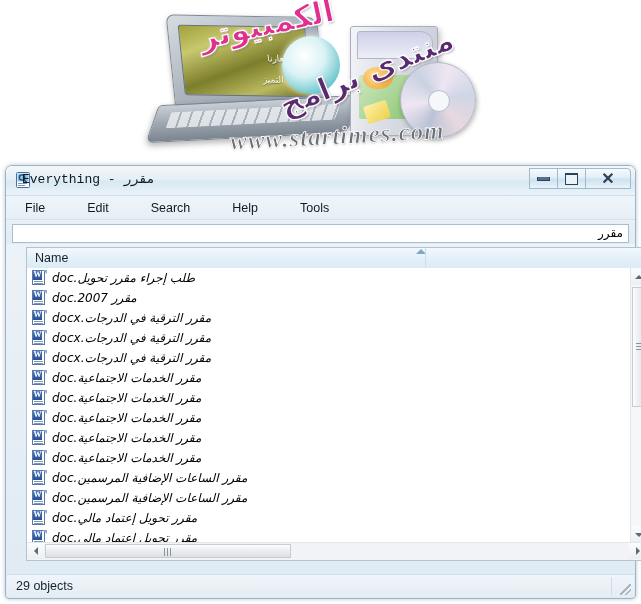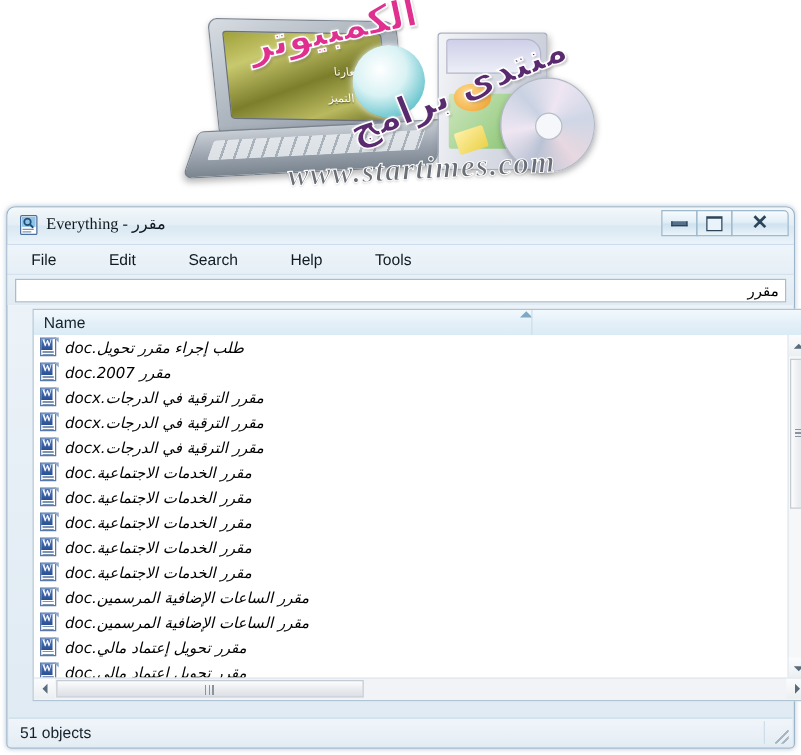--- a/index.html
+++ b/index.html
@@ -210,27 +210,27 @@
     border-radius: 6px 6px 0 0;
     border-bottom: 1px solid #cddded;
   }
   .title-icon {
     position: absolute;
     left: 9px; top: 6px;
     width: 16px; height: 16px;
   }
   .title-text {
     position: absolute;
-    left: 31px; top: 5px;
+    left: 16px; top: 5px;
     font-size: 13px;
     color: #10191f;
     direction: rtl;
     unicode-bidi: plaintext;
     white-space: nowrap;
-    font-family: Liberation Serif, serif;
+    font-family: Liberation Mono, monospace;
   }
   .win-btns {
     position: absolute;
     right: 4px; top: 2px;
     display: flex;
     gap: 0px;
   }
   .win-btn {
     width: 29px; height: 21px;
     border: 1px solid #9fb9cd;
@@ -792,19 +792,19 @@
         <div class="hs-thumb">
           <span class="grip-h"></span>
         </div>
         <div class="hs-btn hs-right">
           <span class="tri-right"></span>
         </div>
       </div>
     </div>
 
     <div class="statusbar">
-      <div class="status-text">51 objects</div>
+      <div class="status-text">29 objects</div>
       <div class="status-sep"></div>
       <div class="grip-corner"></div>
     </div>
 
   </div>
 </div>
 
 </body></html>

